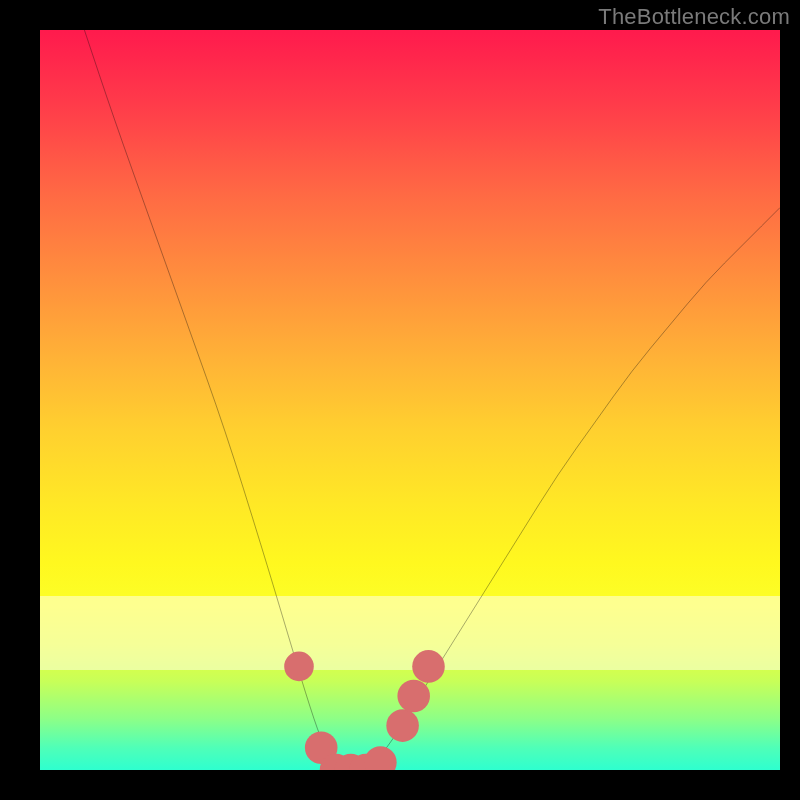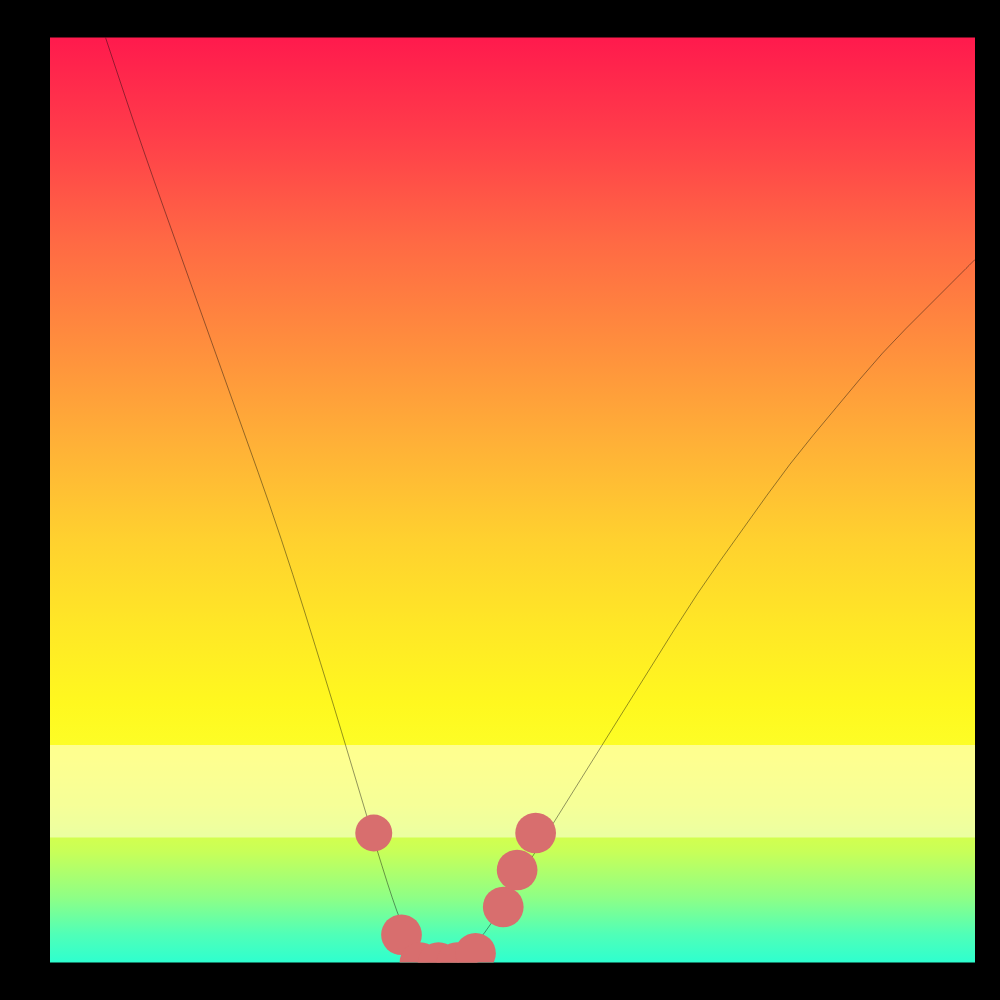--- a/index.html
+++ b/index.html
@@ -77,20 +77,21 @@
   }
   .bottom-bar {
     fill: #d86e6e;
     stroke: none;
   }
 </style>
 </head>
 <body>
 
 <div class="frame">
+  <div class="watermark">TheBottleneck.com</div>
 
   <div class="plot-area">
     <div class="pale-band"></div>
 
     <svg class="curve" viewBox="0 0 100 100" preserveAspectRatio="none">
       <path id="curve-path" fill="none" stroke="#0b0b0b" stroke-width="0.35" vector-effect="non-scaling-stroke" d="M 6 0 Q 6 0 8 6 Q 10 12 12.5 19 Q 15 26 17.5 33 Q 20 40 22.5 47 Q 25 54 27.5 62 Q 30 70 31.5 75 Q 33 80 34.5 85 Q 36 90 37 93 Q 38 96 39 98 Q 40 100 41 100 Q 42 100 43 100 Q 44 100 45.5 98.5 Q 47 97 48.5 94.5 Q 50 92 52.5 88 Q 55 84 57.5 80 Q 60 76 62.5 72 Q 65 68 67.5 64 Q 70 60 72.5 56.5 Q 75 53 77.5 49.5 Q 80 46 82.5 43 Q 85 40 87.5 37 Q 90 34 92.5 31.5 Q 95 29 97.5 26.5 T 100 24"></path>
       <rect id="valley-bar" class="bottom-bar" x="39" width="8" y="98.4" height="1.6" rx="0.8"></rect>
       <g id="markers-group">
           <circle cx="35" cy="86" r="2" class="marker"></circle>
           <circle cx="38" cy="97" r="2.2" class="marker"></circle>

